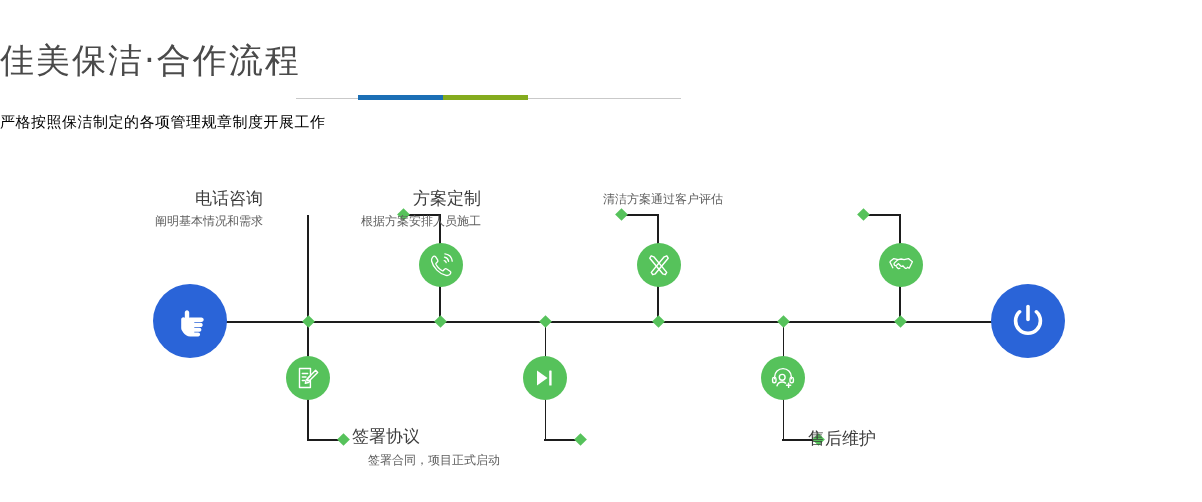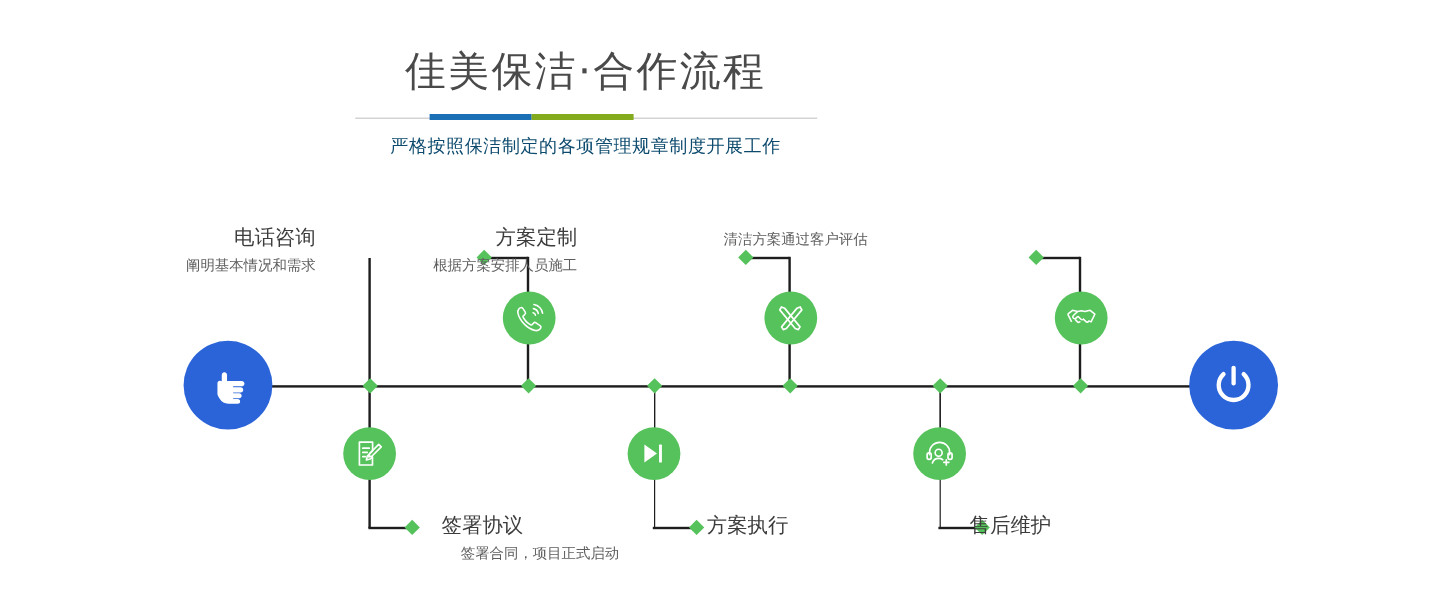--- a/index.html
+++ b/index.html
@@ -14,21 +14,20 @@
     overflow: hidden;
     position: relative;
   }
 
   
   .header {
     position: absolute;
     left: 0;
     top: 0;
     width: 976px;
-    text-align: center;
   }
   .page-title {
     margin: 0;
     padding-top: 38px;
     font-size: 34px;
     line-height: 44px;
     font-weight: 400;
     letter-spacing: 2px;
     color: #4a4a4a;
     font-family: "DejaVu Sans", "Liberation Sans", sans-serif;
@@ -60,21 +59,21 @@
   .divider-seg.green {
     left: 147px;
     width: 85px;
     background: #84ab1e;
   }
   .page-subtitle {
     margin: 0;
     padding-top: 6px;
     font-size: 15px;
     line-height: 24px;
-    color: #0c4a6e;
+    color: #000000;
     letter-spacing: 0.5px;
   }
 
   
   .timeline {
     position: absolute;
     left: 0;
     top: 0;
     width: 1066px;
     height: 502px;
@@ -224,21 +223,21 @@
     <span>
       <svg width="26" height="26" viewBox="0 0 26 26">
         <path d="M4.5 3.5h11v7.2l-4.4 4.4-0.8 3.2 3.2-0.8 1.9-1.9V22.5H4.5z" fill="none" stroke="#ffffff" stroke-width="1.4" stroke-linejoin="round"></path>
         <line x1="7.3" y1="8.5" x2="12.7" y2="8.5" stroke="#ffffff" stroke-width="1.4" stroke-linecap="round"></line>
         <line x1="7.3" y1="12" x2="11" y2="12" stroke="#ffffff" stroke-width="1.4" stroke-linecap="round"></line>
         <line x1="7.3" y1="15.5" x2="9.5" y2="15.5" stroke="#ffffff" stroke-width="1.4" stroke-linecap="round"></line>
         <path d="M20.6 5.3l2.1 2.1-7.6 7.6-2.8 0.7 0.7-2.8z" fill="none" stroke="#ffffff" stroke-width="1.4" stroke-linejoin="round"></path>
       </svg>
     </span>
   </div>
-  <div class="label bottom" style="left:368px; top:427px;">
+  <div class="label bottom" style="left:352px; top:427px;font-family:Liberation Mono, monospace;">
     <div class="l-title">签署协议</div>
     <div class="l-desc">签署合同，项目正式启动</div>
   </div>
 
   <div class="diamond" style="left:541px; top:316.5px;"></div>
   <div class="v-line" style="left:544.8px; top:321px; height:48px;"></div>
   <div class="h-line" style="left:622px; top:214px; width:36px;"></div>
   <div class="v-line" style="left:657px; top:214px; height:108px;"></div>
   <div class="diamond" style="left:617px; top:209.5px;"></div>
   <div class="diamond" style="left:653.5px; top:316.5px;"></div>
@@ -260,21 +259,20 @@
   <div class="diamond" style="left:576px; top:434.5px;"></div>
   <div class="node-icon" style="left:523px; top:356px;">
     <span>
       <svg width="26" height="26" viewBox="0 0 26 26" fill="#ffffff">
         <path d="M5 5.5l10.5 7.5L5 20.5z"></path>
         <rect x="17.2" y="5.5" width="2.4" height="15" rx="0.6"></rect>
       </svg>
     </span>
   </div>
   <div class="label bottom" style="left:589px; top:427px;">
-    <div class="l-title">方案执行</div>
   </div>
 
   <div class="diamond" style="left:779px; top:316.5px;"></div>
   <div class="v-line" style="left:782.8px; top:321px; height:48px;"></div>
   <div class="h-line" style="left:864px; top:214px; width:36px;"></div>
   <div class="v-line" style="left:899px; top:214px; height:108px;"></div>
   <div class="diamond" style="left:859px; top:209.5px;"></div>
   <div class="diamond" style="left:895.5px; top:316.5px;"></div>
   <div class="node-icon" style="left:879px; top:243px;">
     <span>

